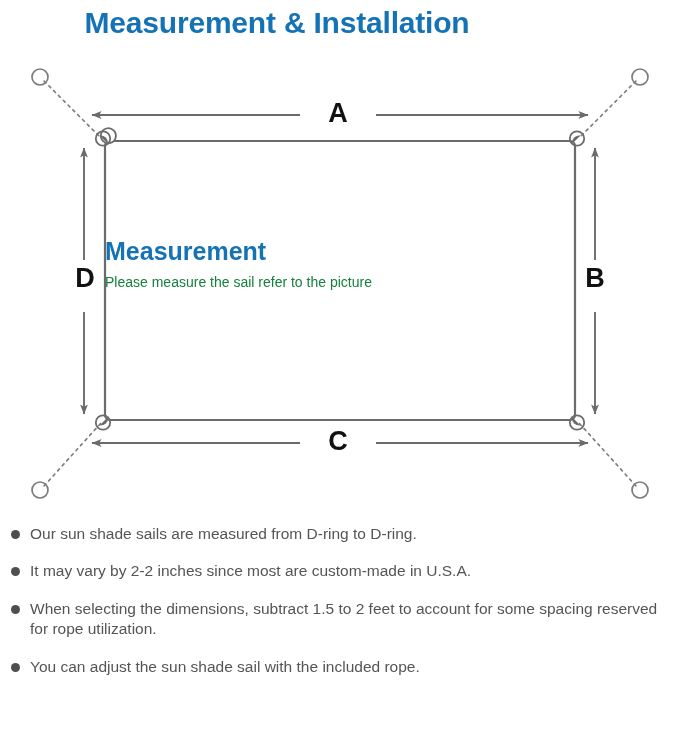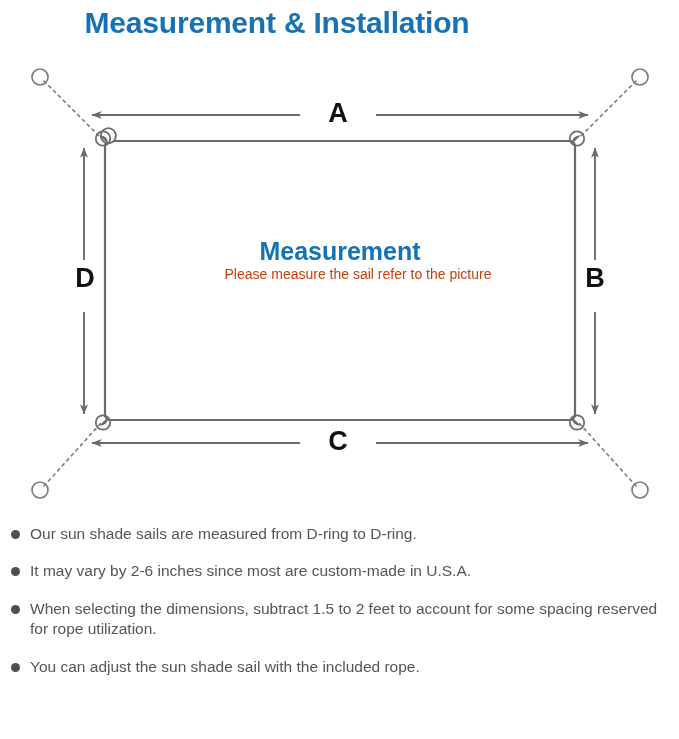--- a/index.html
+++ b/index.html
@@ -57,35 +57,33 @@
   #dim-c { left: 308px; top: 376px; width: 60px; }
   #dim-d { left: 56px;  top: 213px; width: 58px; }
   #dim-b { left: 566px; top: 213px; width: 58px; }
 
   
   #sail-label-block {
     position: absolute;
     left: 105px;
     top: 186px;
     width: 470px;
-    text-align: center;
   }
   #sail-title {
     font-size: 25px;
     font-weight: bold;
     color: #1573b5;
     line-height: 1.1;
   }
   #sail-subtitle {
-    margin-top: 0;
+    margin-top: 8px;
     font-size: 14px;
     font-weight: normal;
-    color: #c2410c;
+    color: #15803d;
     line-height: 1.2;
-    padding-left: 36px;
   }
 
   
   #notes {
     position: absolute;
     left: 0;
     top: 524px;
     width: 679px;
   }
   .note-item {
@@ -188,21 +186,21 @@
   </div>
 </div>
 
 <div id="notes">
   <div class="note-item">
     <span class="note-bullet"></span>
     <span>Our sun shade sails are measured from D-ring to D-ring.</span>
   </div>
   <div class="note-item">
     <span class="note-bullet"></span>
-    <span>It may vary by 2-6 inches since most are custom-made in U.S.A.</span>
+    <span>It may vary by 2-2 inches since most are custom-made in U.S.A.</span>
   </div>
   <div class="note-item">
     <span class="note-bullet"></span>
     <span>When selecting the dimensions, subtract 1.5 to 2 feet to account for some spacing reserved for rope utilization.</span>
   </div>
   <div class="note-item">
     <span class="note-bullet"></span>
     <span>You can adjust the sun shade sail with the included rope.</span>
   </div>
 </div>

